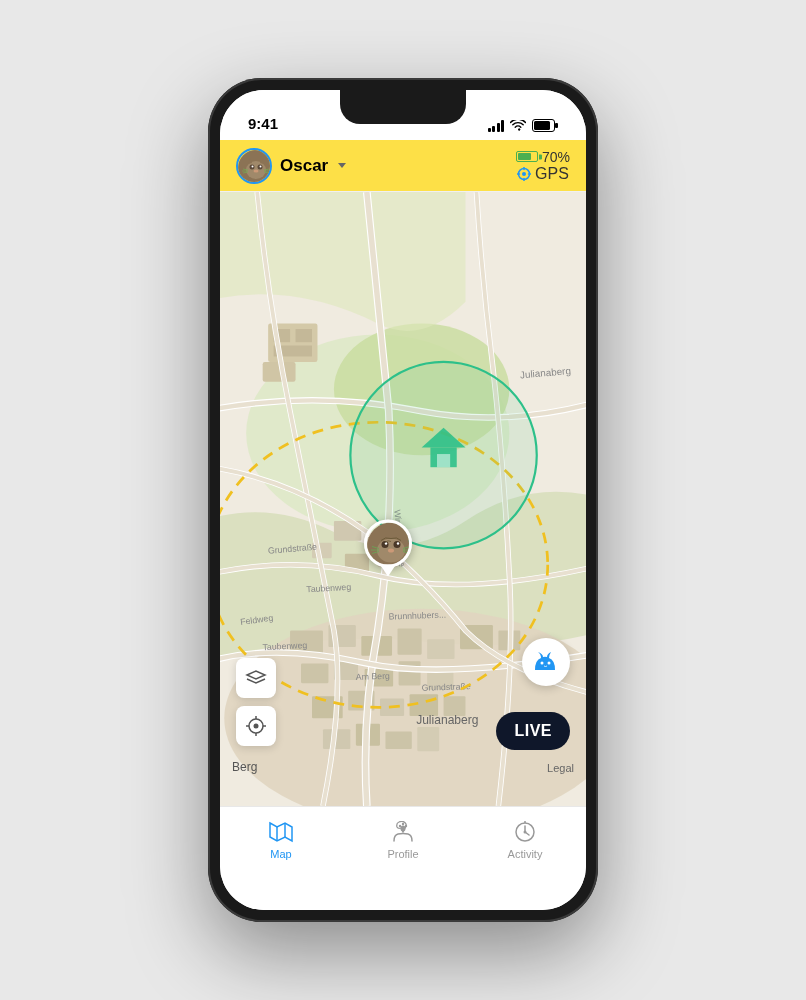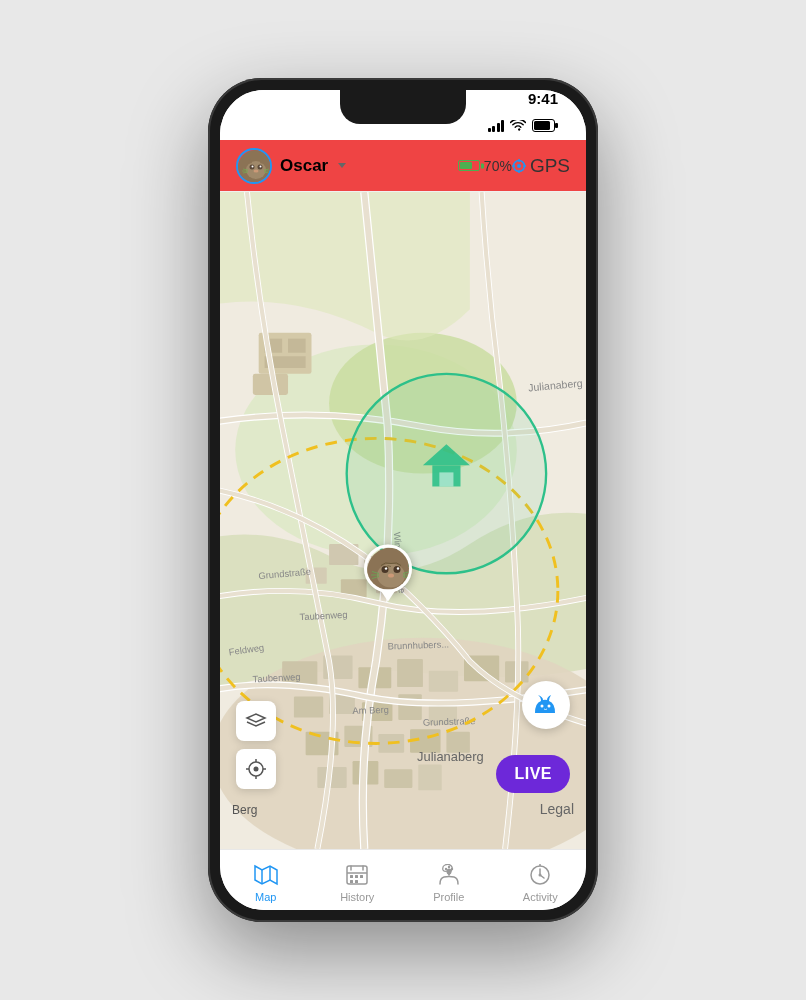--- a/index.html
+++ b/index.html
@@ -46,21 +46,20 @@
     .status-bar {
       height: 50px;
       display: flex;
       align-items: flex-end;
       justify-content: space-between;
       padding: 0 28px 8px;
       position: relative;
       z-index: 10;
       background: #fff;
       flex-shrink: 0;
-      flex-direction: column;
     }
     .status-time {
       font-size: 15px;
       font-weight: 600;
       color: #000;
     }
     .status-icons {
       display: flex;
       align-items: center;
       gap: 6px;
@@ -72,21 +71,21 @@
       height: 12px;
     }
     .signal-bar {
       width: 3px;
       background: #000;
       border-radius: 1px;
     }
     
     .header {
       height: 52px;
-      background: #ef4444;
+      background: #fde047;
       display: flex;
       align-items: center;
       justify-content: space-between;
       padding: 0 16px;
       border-bottom: 1px solid #f0f0f0;
       flex-shrink: 0;
       z-index: 10;
     }
     .pet-selector {
       display: flex;
@@ -110,20 +109,21 @@
       height: 0;
       border-left: 4px solid transparent;
       border-right: 4px solid transparent;
       border-top: 5px solid #666;
       margin-left: 2px;
     }
     .header-status {
       display: flex;
       align-items: center;
       gap: 0;
+      flex-direction: column;
     }
     .battery-status {
       display: flex;
       align-items: center;
       gap: 4px;
       font-size: 14px;
       color: #333;
     }
     .battery-icon {
       width: 22px;
@@ -149,21 +149,21 @@
     .battery-fill {
       width: 70%;
       height: 100%;
       background: #4CAF50;
       border-radius: 1px;
     }
     .gps-status {
       display: flex;
       align-items: center;
       gap: 4px;
-      font-size: 19px;
+      font-size: 16px;
       color: #333;
     }
     
     .map-area {
       flex: 1;
       position: relative;
       overflow: hidden;
       background: #f5f0e8;
     }
     
@@ -191,30 +191,30 @@
       bottom: 32px;
       left: 12px;
       font-size: 12px;
       color: #555;
       z-index: 20;
     }
     .legal-label {
       position: absolute;
       bottom: 32px;
       right: 12px;
-      font-size: 14px;
+      font-size: 11px;
       color: #666;
       z-index: 20;
     }
     
     .live-btn {
       position: absolute;
       bottom: 56px;
       right: 16px;
-      background: #6d28d9;
+      background: #0f172a;
       color: #fff;
       font-size: 16px;
       font-weight: 700;
       padding: 10px 18px;
       border-radius: 24px;
       z-index: 20;
       letter-spacing: 0.5px;
     }
     
     .cat-tracking-btn {
@@ -226,21 +226,21 @@
       background: #fff;
       border-radius: 50%;
       display: flex;
       align-items: center;
       justify-content: center;
       box-shadow: 0 2px 10px rgba(0,0,0,0.2);
       z-index: 20;
     }
     
     .bottom-nav {
-      height: 61px;
+      height: 104px;
       background: #fff;
       border-top: 1px solid #e8e8e8;
       display: flex;
       align-items: flex-start;
       padding-top: 8px;
       flex-shrink: 0;
       z-index: 10;
     }
     .nav-item {
       flex: 1;
@@ -520,36 +520,20 @@
         <div class="nav-icon">
           <svg width="24" height="22" viewBox="0 0 24 22" fill="none">
             <path d="M1,2 L8,6 L16,2 L23,6 L23,20 L16,16 L8,20 L1,16 Z" stroke="#2196F3" stroke-width="1.5" fill="none"></path>
             <line x1="8" y1="6" x2="8" y2="20" stroke="#2196F3" stroke-width="1.5"></line>
             <line x1="16" y1="2" x2="16" y2="16" stroke="#2196F3" stroke-width="1.5"></line>
           </svg>
         </div>
         <span class="nav-label active">Map</span>
       </div>
 
-      <div class="nav-item">
-        <div class="nav-icon">
-          <svg width="24" height="22" viewBox="0 0 24 22" fill="none">
-            <rect x="2" y="2" width="20" height="18" rx="2" stroke="#999" stroke-width="1.5"></rect>
-            <line x1="6" y1="2" x2="6" y2="6" stroke="#999" stroke-width="1.5" stroke-linecap="round"></line>
-            <line x1="18" y1="2" x2="18" y2="6" stroke="#999" stroke-width="1.5" stroke-linecap="round"></line>
-            <line x1="2" y1="9" x2="22" y2="9" stroke="#999" stroke-width="1.5"></line>
-            <rect x="5" y="11" width="3" height="3" rx="0.5" fill="#999"></rect>
-            <rect x="10" y="11" width="3" height="3" rx="0.5" fill="#999"></rect>
-            <rect x="15" y="11" width="3" height="3" rx="0.5" fill="#999"></rect>
-            <rect x="5" y="16" width="3" height="3" rx="0.5" fill="#999"></rect>
-            <rect x="10" y="16" width="3" height="3" rx="0.5" fill="#999"></rect>
-          </svg>
-        </div>
-        <span class="nav-label">History</span>
-      </div>
 
       <div class="nav-item">
         <div class="nav-icon">
           <svg width="26" height="22" viewBox="0 0 26 22" fill="none">
             <path d="M7,6 Q6,2 9,1 Q11,0 13,0.5 Q15,1 16,3 Q16.5,5 15,7 Q13,11 13,11 Q13,11 11,7 Q8,8 7,6Z" stroke="#999" stroke-width="1.3" fill="none"></path>
             <path d="M4,20 Q4,14 8,13 Q10,12.5 13,12.5 Q16,12.5 18,13 Q22,14 22,20" stroke="#999" stroke-width="1.5" fill="none" stroke-linecap="round"></path>
 
             <circle cx="10" cy="5" r="1.2" fill="#999"></circle>
             <circle cx="16" cy="5" r="1.2" fill="#999"></circle>
             <circle cx="13" cy="3" r="1.2" fill="#999"></circle>

